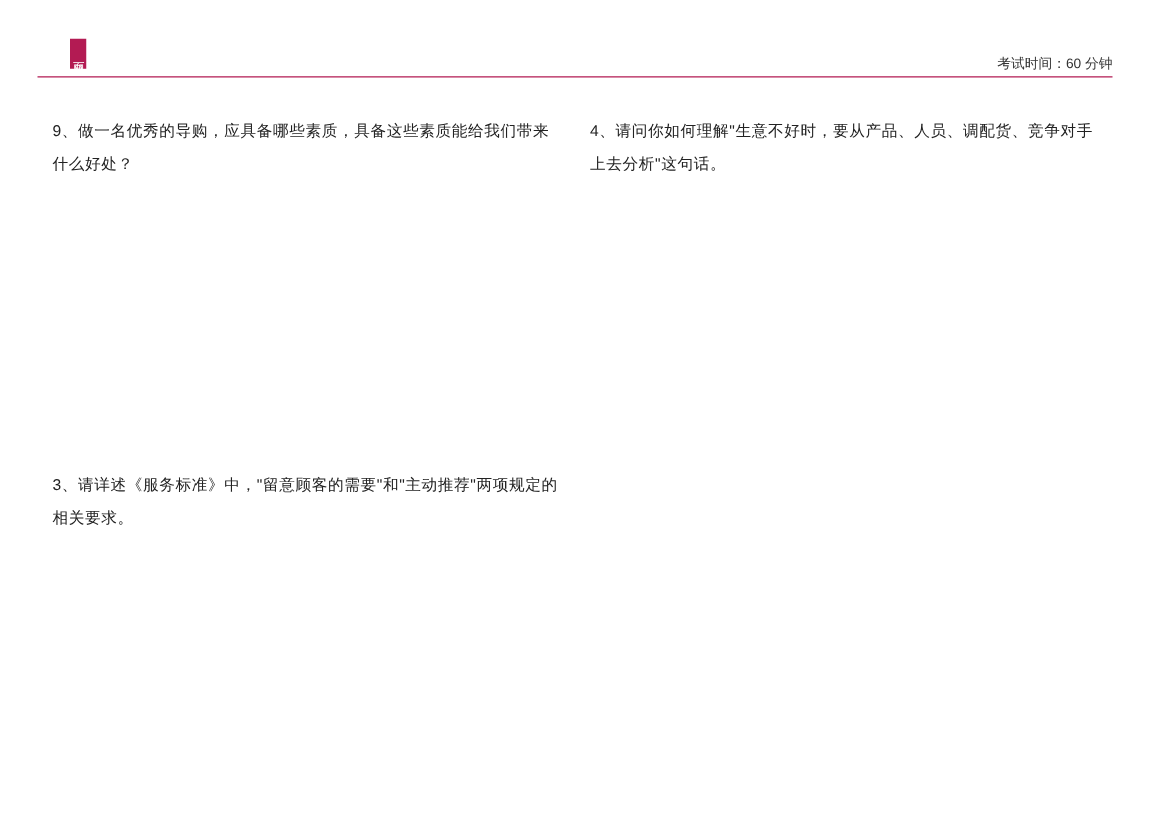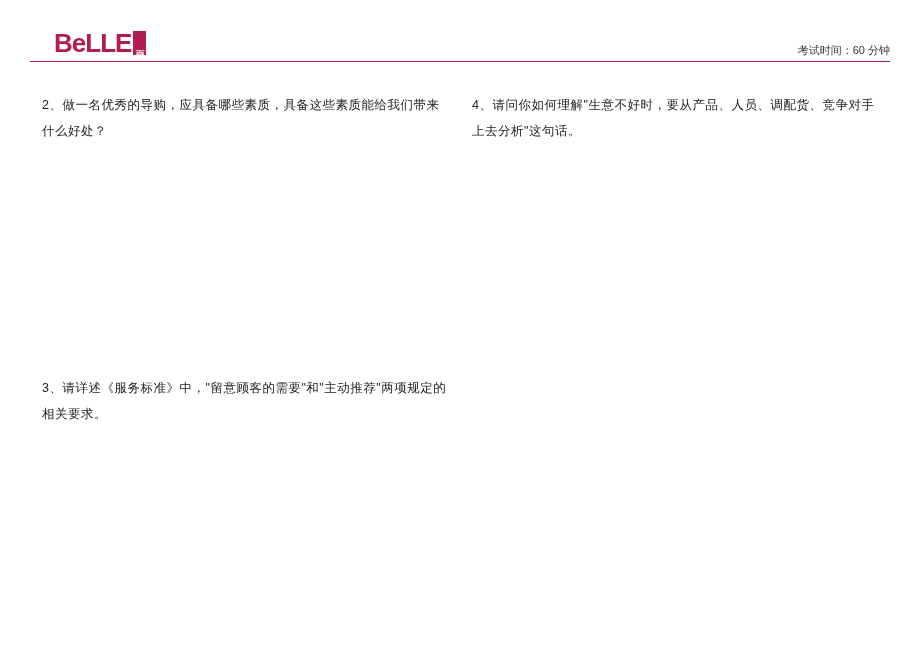--- a/index.html
+++ b/index.html
@@ -76,29 +76,28 @@
     }
     .question:last-child {
       margin-bottom: 0;
     }
   </style>
 </head>
 <body>
 
 <div class="header">
   <div class="logo">
-    <span class="logo-text">B<span class="e-lower">e</span>LLE</span>
     <span class="logo-cn">百丽</span>
   </div>
   <div class="exam-time">
     <span>考试时间：</span><span>60 分钟</span>
   </div>
 </div>
 
 <div class="content">
   <div class="column">
-    <div class="question">2、做一名优秀的导购，应具备哪些素质，具备这些素质能给我们带来什么好处？</div>
+    <div class="question">9、做一名优秀的导购，应具备哪些素质，具备这些素质能给我们带来什么好处？</div>
     <div class="question">3、请详述《服务标准》中，"留意顾客的需要"和"主动推荐"两项规定的相关要求。</div>
   </div>
   <div class="column">
     <div class="question">4、请问你如何理解"生意不好时，要从产品、人员、调配货、竞争对手上去分析"这句话。</div>
   </div>
 </div>
 
 </body></html>

